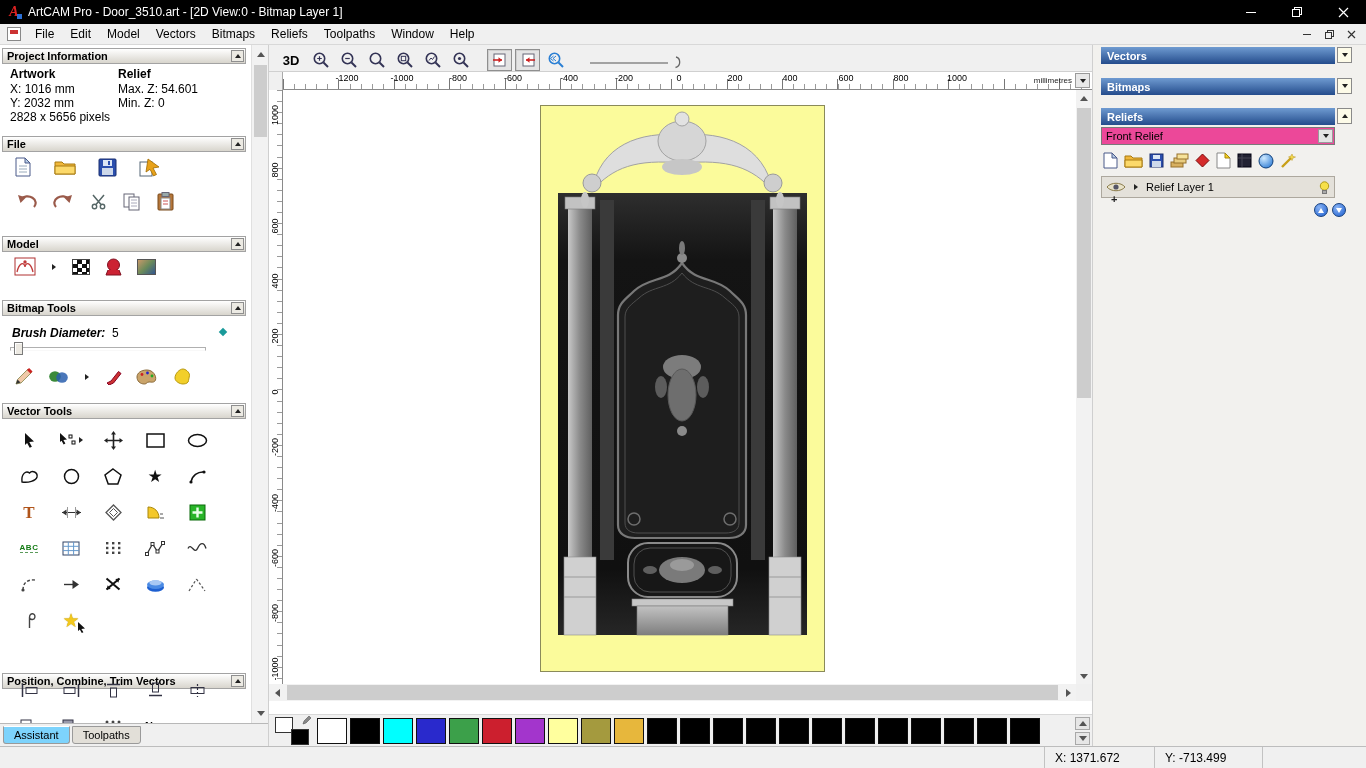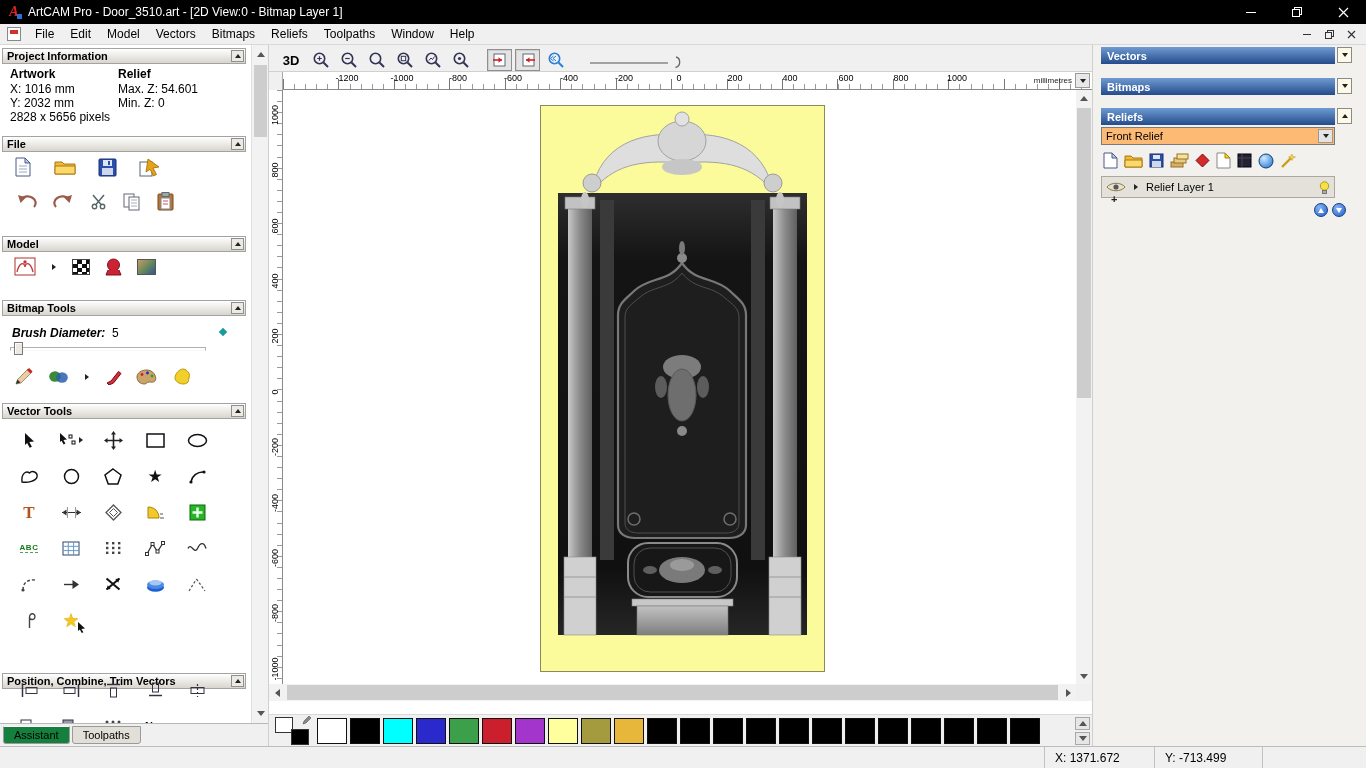--- a/index.html
+++ b/index.html
@@ -74,21 +74,21 @@
   .sb-up { border-left:4px solid transparent; border-right:4px solid transparent; border-bottom:5px solid #555; }
   .sb-dn { border-left:4px solid transparent; border-right:4px solid transparent; border-top:5px solid #555; }
   .sb-lf { border-top:4px solid transparent; border-bottom:4px solid transparent; border-right:5px solid #555; }
   .sb-rt { border-top:4px solid transparent; border-bottom:4px solid transparent; border-left:5px solid #555; }
 
   
   .tabstrip { position:absolute; left:0; right:0; bottom:0; height:23px; background:#f0f0f0;
               border-top:1px solid #b8b8b8; display:flex; align-items:stretch; padding:2px 0 2px 3px; }
   .tab { font-size:11px; padding:0 10px; border:1px solid #9a9a9a; background:#e2dfd8;
          display:flex; align-items:center; border-radius:0 0 3px 3px; margin-right:2px; }
-  .tab.active { background:#15803d; border-top-color:#fff;text-align:right; }
+  .tab.active { background:#7dd3fc; border-top-color:#fff;text-align:right; }
 
   
   #cv-toolbar { left:269px; top:45px; width:823px; height:27px; background:#f0f0f0;
                 border-bottom:1px solid #d0d0d0; display:flex; align-items:flex-end; padding-left:8px; gap:3px; }
   .tbtn { width:25px; height:22px; display:flex; align-items:center; justify-content:center; }
   .tbtn.pressed { border:1px solid #8f8f8f; background:#e4e4e4; box-shadow:inset 1px 1px #cfcfcf; }
   .t3d { font-weight:bold; font-size:13px; width:28px; }
   #ruler-h { left:269px; top:72px; width:823px; height:18px; background:#fff; border-bottom:1px solid #8a8a8a; }
   .rh-ticks { position:absolute; left:14px; right:0; bottom:0; height:5px;
               background:repeating-linear-gradient(to right,#9a9a9a 0 1px,transparent 1px 11.09px); }
@@ -119,21 +119,21 @@
   .pal-arrows { margin-left:auto; margin-right:2px; display:flex; flex-direction:column; gap:2px; }
   .pal-ab { width:15px; height:13px; background:#e6e6e6; border:1px solid #a8a8a8; display:flex; align-items:center; justify-content:center; }
 
   
   #right-panel { left:1092px; top:45px; width:274px; height:701px; background:#f2f1ee; border-left:1px solid #cfcfcf; }
   .rp-h { position:absolute; left:8px; width:234px; height:17px;
           background:linear-gradient(#6f9bd1,#244c8c); color:#fff; font-weight:bold; font-size:11px;
           display:flex; align-items:center; padding-left:6px; }
   .rp-btn { position:absolute; right:14px; width:15px; height:16px; background:#fdfbe8; border:1px solid #8a8a8a;
             display:flex; align-items:center; justify-content:center; }
-  .combo { position:absolute; left:8px; width:234px; height:18px; background:#fdba74; border:1px solid #7a7a7a;
+  .combo { position:absolute; left:8px; width:234px; height:18px; background:#ec4899; border:1px solid #7a7a7a;
            font-size:11px; display:flex; align-items:center; padding-left:4px; }
   .combo-btn { position:absolute; right:1px; top:1px; width:15px; height:14px; background:#e4e4e4; border:1px solid #9a9a9a;
                display:flex; align-items:center; justify-content:center; }
   .rp-icons { position:absolute; left:10px; display:flex; gap:6px; align-items:center; }
   .layer-row { position:absolute; left:8px; width:234px; height:22px; background:#e4e1da; border:1px solid #ada89e;
                display:flex; align-items:center; font-size:11px; gap:4px; padding:0 4px; }
   .layer-plus { position:absolute; font-size:11px; font-weight:bold; color:#222; }
   .circbtn { width:14px; height:14px; border-radius:50%; border:1px solid #16407e;
              background:radial-gradient(circle at 35% 30%,#8ab4f4,#1d5fd0); display:flex; align-items:center; justify-content:center; }
   .ctri-up { width:0; height:0; border-left:3px solid transparent; border-right:3px solid transparent; border-bottom:5px solid #fff; }

